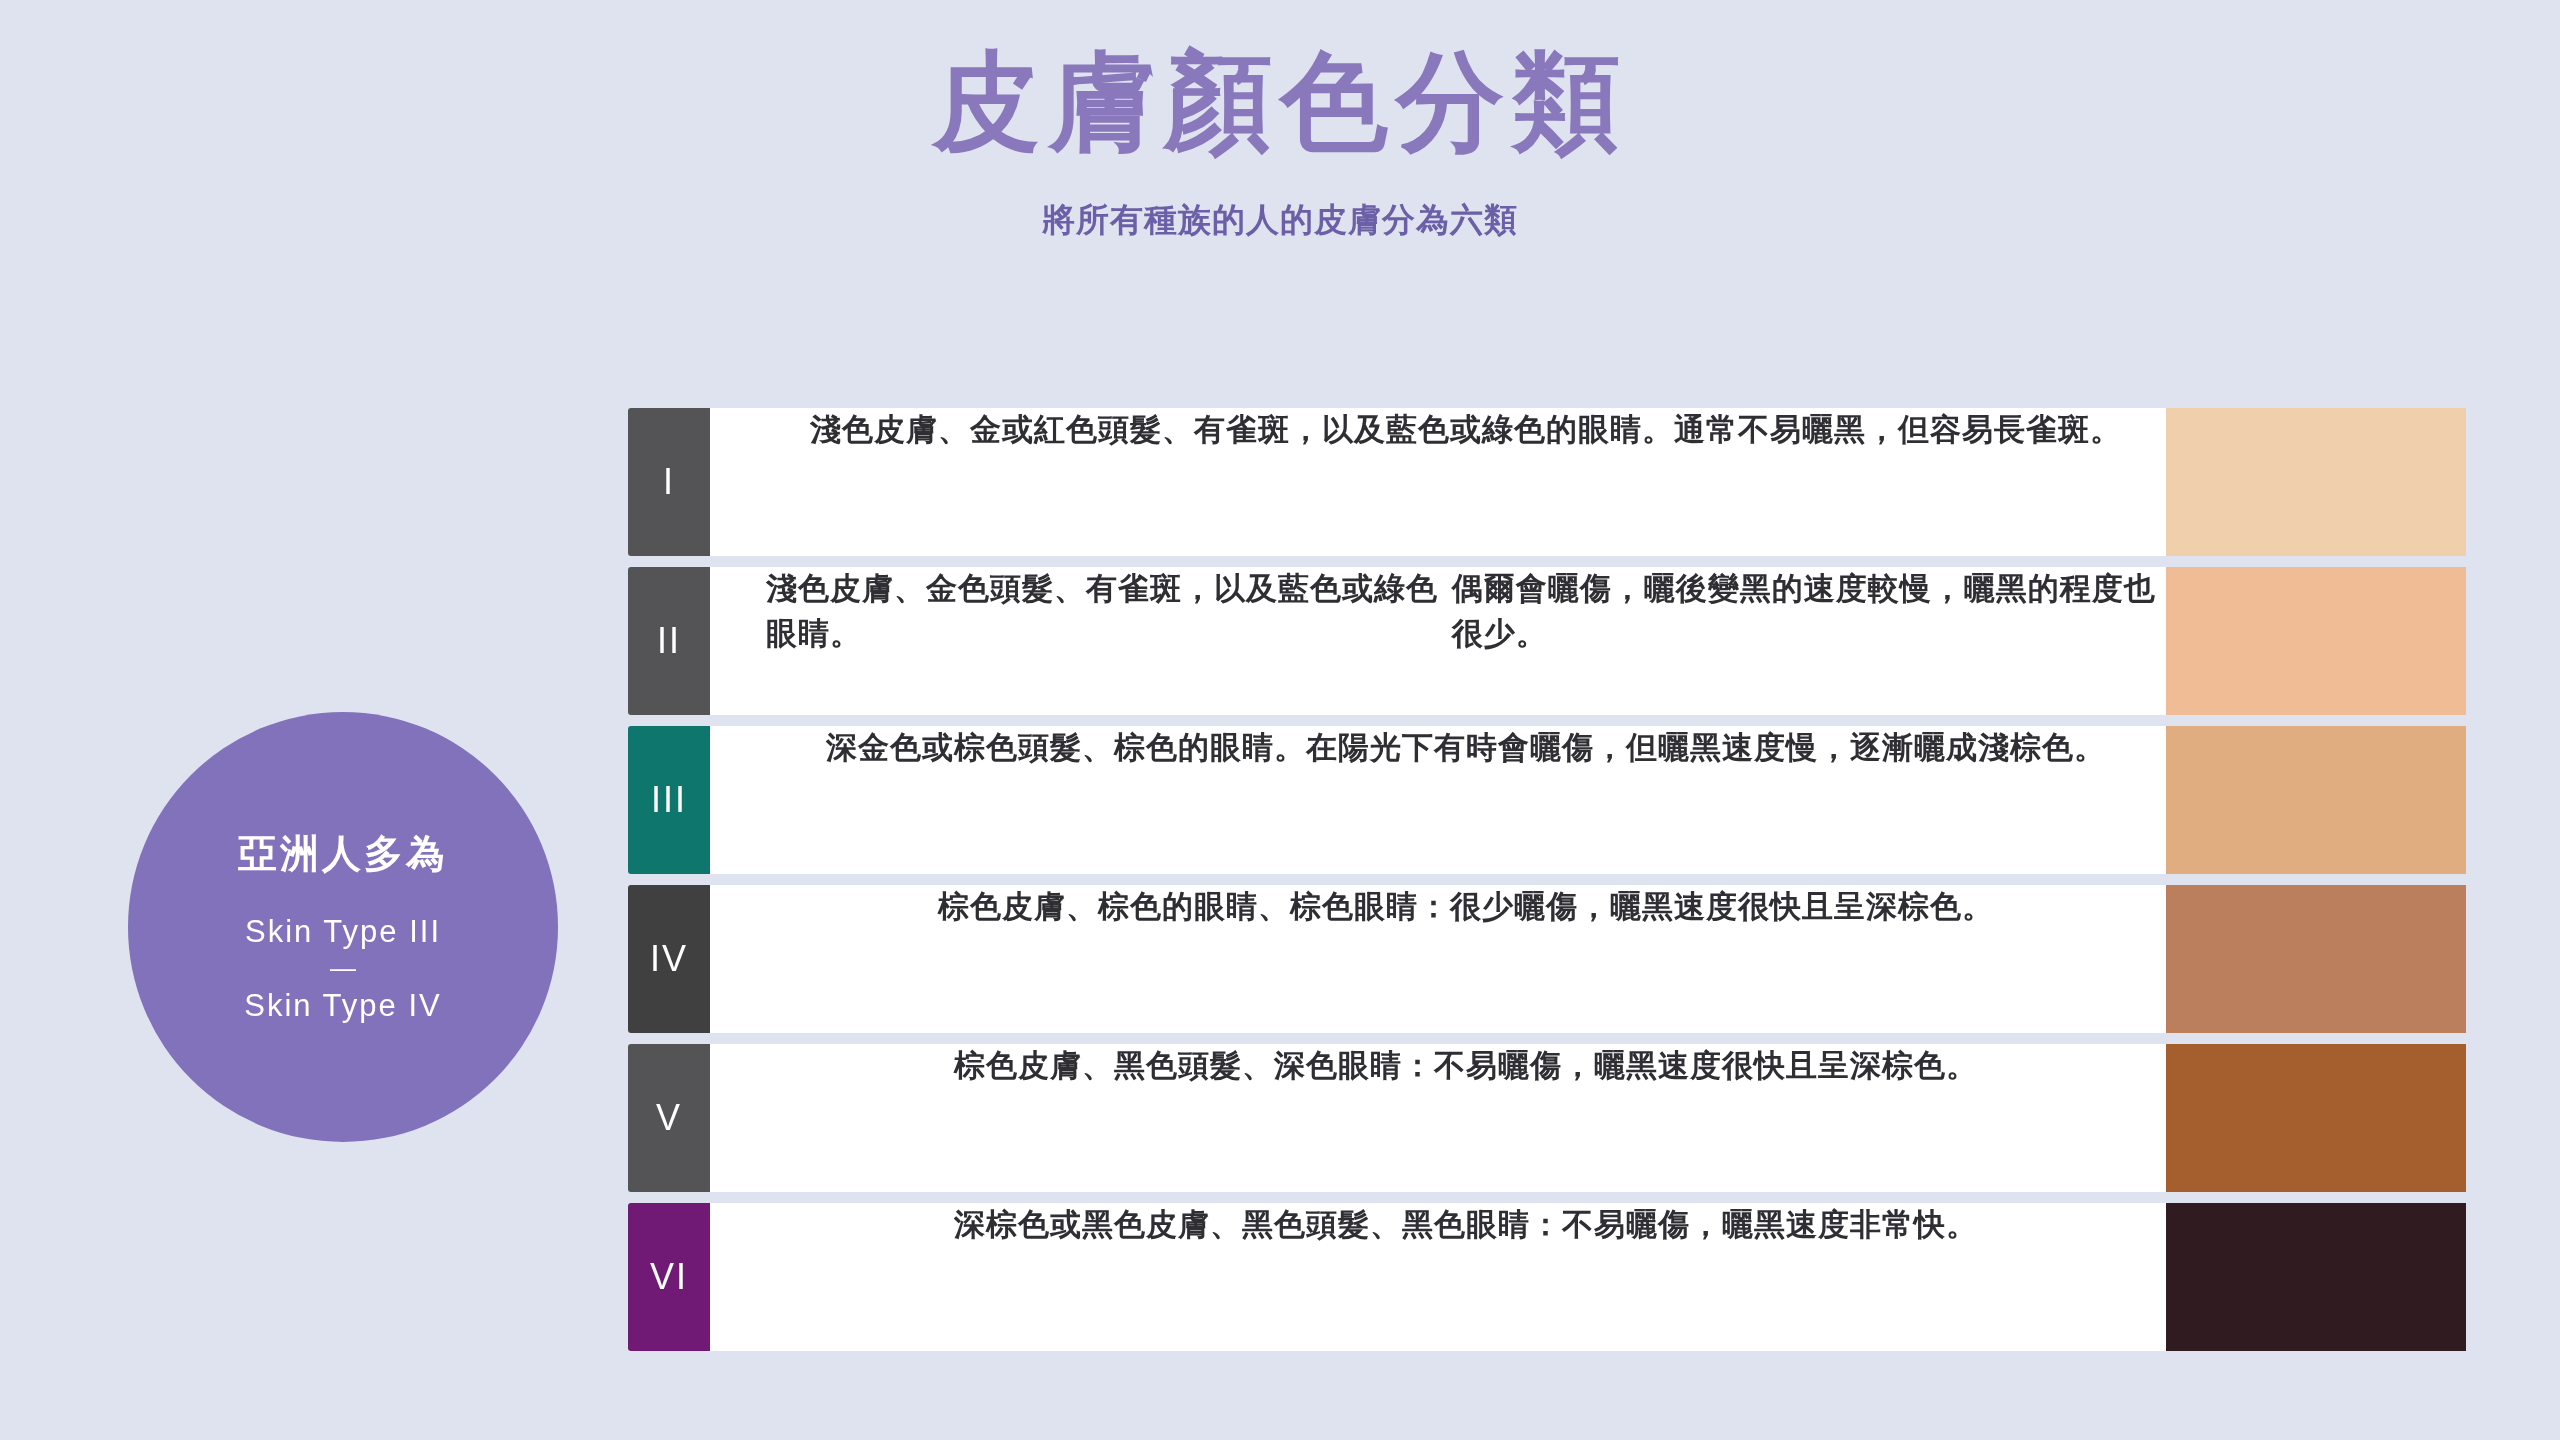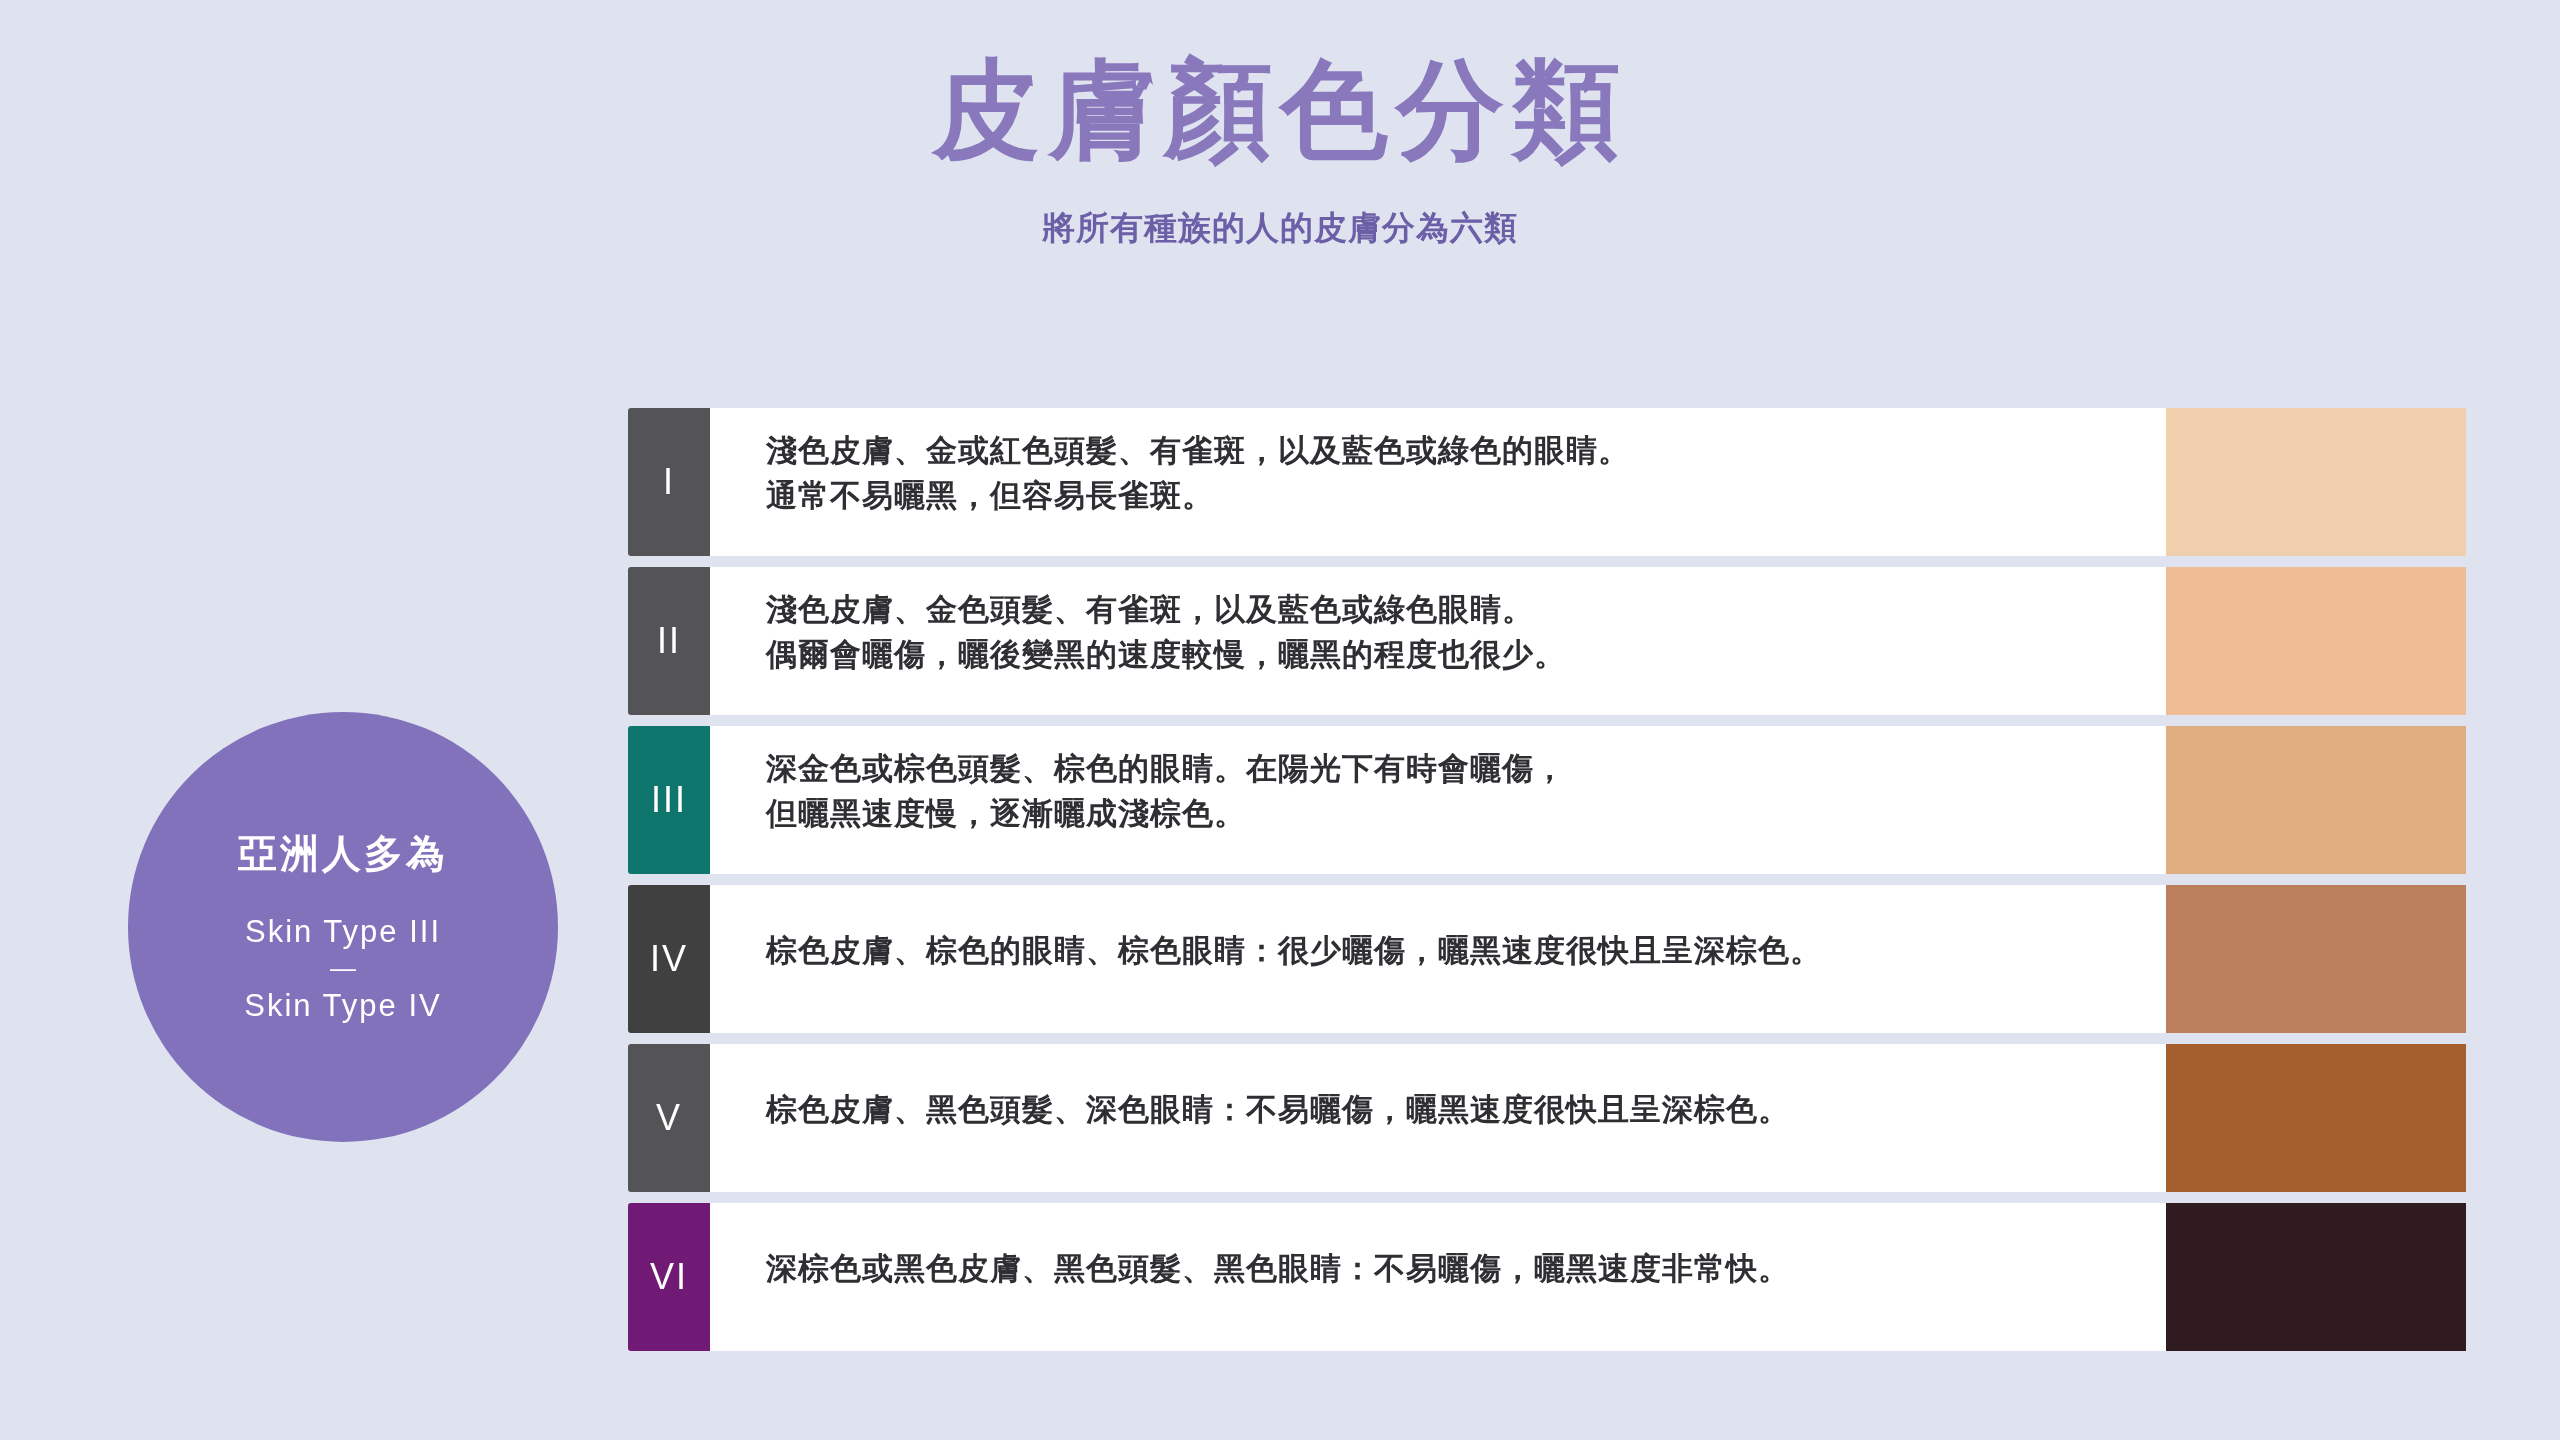--- a/index.html
+++ b/index.html
@@ -20,21 +20,21 @@
     width: 100%;
     text-align: center;
     padding-top: 40px;
   }
   .main-title {
     font-size: 108px;
     line-height: 1.15;
     font-weight: 700;
     color: #8a78bd;
     letter-spacing: 8px;
-    margin: 8px;
+    margin: 0;
   }
   .subtitle {
     margin: 30px auto 0 auto;
     width: 2060px;
     font-size: 33px;
     line-height: 1.55;
     font-weight: 700;
     color: #6b5fa8;
     letter-spacing: 1px;
   }
@@ -96,21 +96,21 @@
     color: #ffffff;
     font-size: 36px;
     font-weight: 400;
     letter-spacing: 2px;
     border-radius: 3px 0 0 3px;
   }
   .row-text {
     flex: 1 1 auto;
     background: #ffffff;
     display: flex;
-    flex-direction: column;
+    flex-direction: row;
     justify-content: center;
     padding: 0 0 16px 56px;
     color: #2e2e33;
     font-size: 31px;
     font-weight: 700;
     line-height: 1.45;
     letter-spacing: 1px;
   }
   .row-swatch {
     width: 300px;

